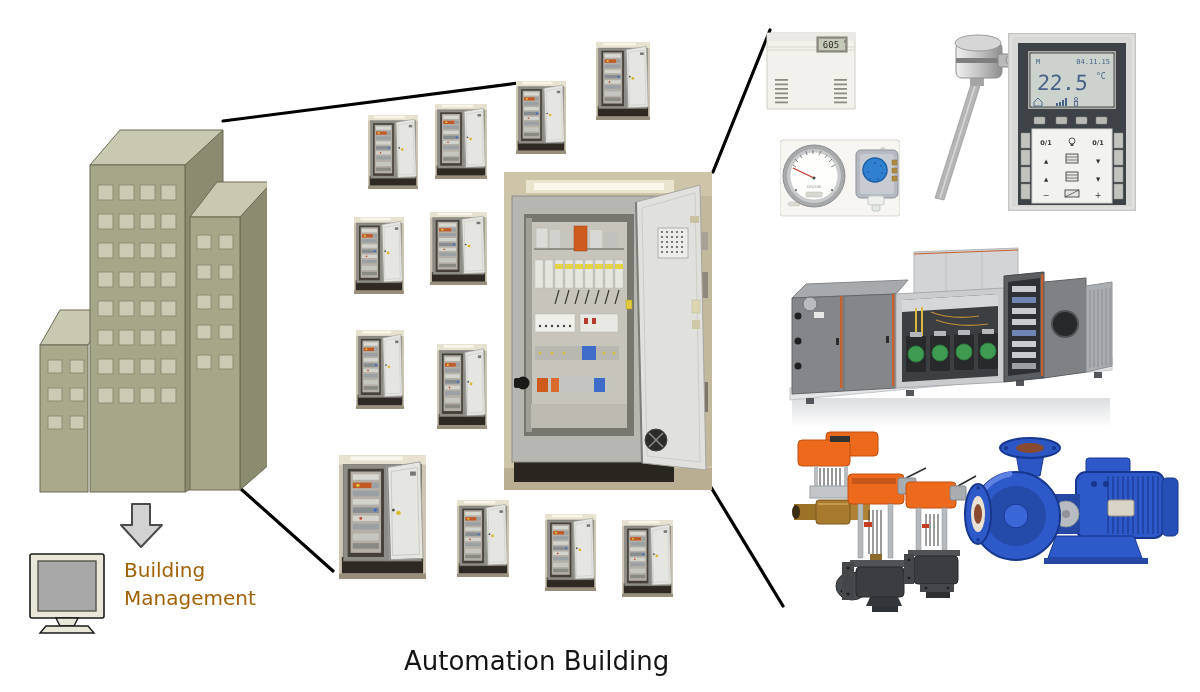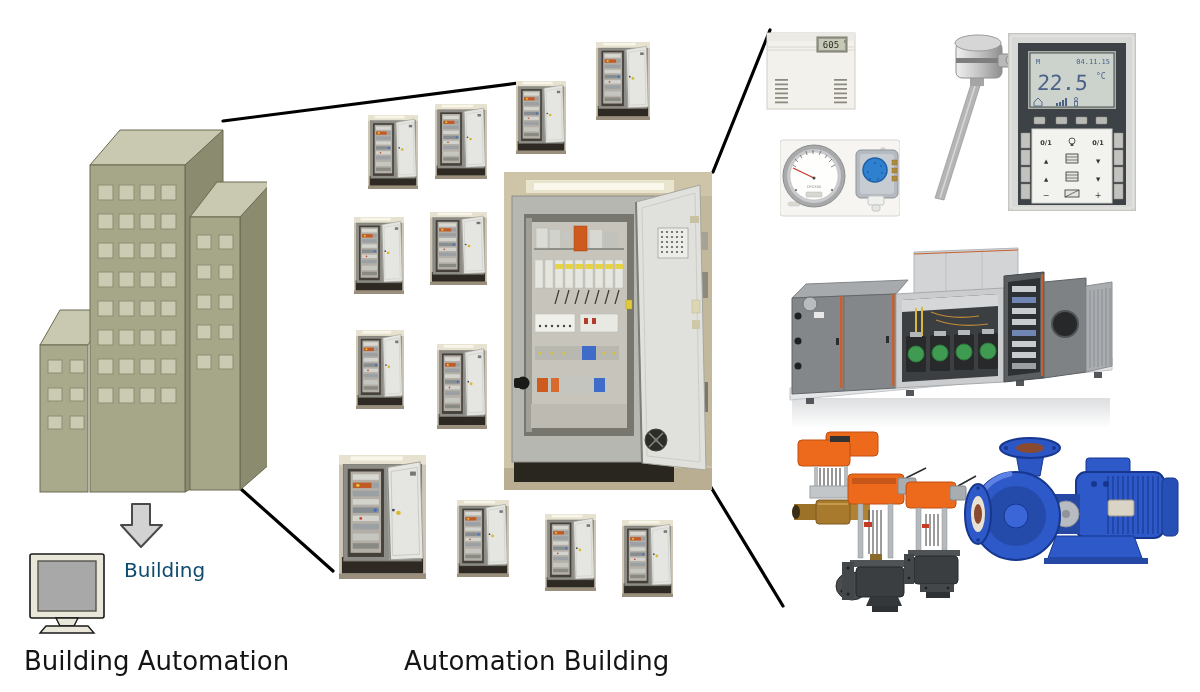--- a/index.html
+++ b/index.html
@@ -1,21 +1,21 @@
 <!DOCTYPE html>
 <html><head>
 <meta charset="utf-8">
 <style>
   html,body{margin:0;padding:0;background:#fff;}
   .canvas{position:relative;width:1200px;height:692px;background:#ffffff;overflow:hidden;
           font-family:"DejaVu Sans",sans-serif;color:#111;}
   .abs{position:absolute;}
   svg{display:block;}
   .caption{position:absolute;font-size:26px;color:#141414;white-space:nowrap;}
-  .bms-label{position:absolute;left:124px;top:556px;font-size:20px;line-height:28px;color:#0c4a6e;}
+  .bms-label{position:absolute;left:124px;top:556px;font-size:20px;line-height:28px;color:#a16207;}
   .cab{position:absolute;}
   text{font-family:"DejaVu Sans",sans-serif;}
   .seg{font-family:"DejaVu Sans Mono",monospace;}
 </style>
 </head>
 <body>
 
 <div class="canvas">
 
   <svg width="0" height="0" style="position:absolute">
@@ -133,20 +133,21 @@
 
   <svg class="abs" style="left:28px;top:552px" width="80" height="84" viewBox="0 0 80 84">
     <rect x="2" y="2" width="74" height="64" rx="2" fill="#e9e6da" stroke="#1a1a1a" stroke-width="1.6"></rect>
     <rect x="10" y="9" width="58" height="50" fill="#a8a8a8" stroke="#55534b" stroke-width="1.4"></rect>
     <polygon points="28,66 50,66 46,74 32,74" fill="#e9e6da" stroke="#1a1a1a" stroke-width="1.4"></polygon>
     <polygon points="18,74 60,74 66,81 12,81" fill="#e9e6da" stroke="#1a1a1a" stroke-width="1.4"></polygon>
   </svg>
 
   <div class="bms-label">
     <div>Building</div>
+    <div>Management</div>
   </div>
 
   <svg class="cab" style="left:368px;top:115px" width="50" height="74" viewBox="0 0 60 90" preserveAspectRatio="none">
       <use href="#cabsym"></use>
     </svg>
   <svg class="cab" style="left:435px;top:104px" width="52" height="75" viewBox="0 0 60 90" preserveAspectRatio="none">
       <use href="#cabsym"></use>
     </svg>
   <svg class="cab" style="left:516px;top:81px" width="50" height="73" viewBox="0 0 60 90" preserveAspectRatio="none">
       <use href="#cabsym"></use>
@@ -642,16 +643,15 @@
     <circle cx="58" cy="84" r="12" fill="#3a66d8" stroke="#17378f"></circle>
     <path d="M22,64 a44,44 0 0 1 30,-22" fill="none" stroke="#5d82e4" stroke-width="5" stroke-linecap="round"></path>
 
     <ellipse cx="20" cy="82" rx="13" ry="30" fill="#2e59c8" stroke="#17378f" stroke-width="2"></ellipse>
     <ellipse cx="20" cy="82" rx="7" ry="18" fill="#e9e2d2"></ellipse>
     <ellipse cx="20" cy="82" rx="4" ry="10" fill="#8a4a30"></ellipse>
     <circle cx="20" cy="56" r="1.8" fill="#17378f"></circle>
       <circle cx="20" cy="108" r="1.8" fill="#17378f"></circle>
   </svg>
 
-  <div class="caption" style="left:24px;top:646px">Building Automation</div>
   <div class="caption" style="left:404px;top:646px">Automation Building</div>
 
 </div>
 
 </body></html>

